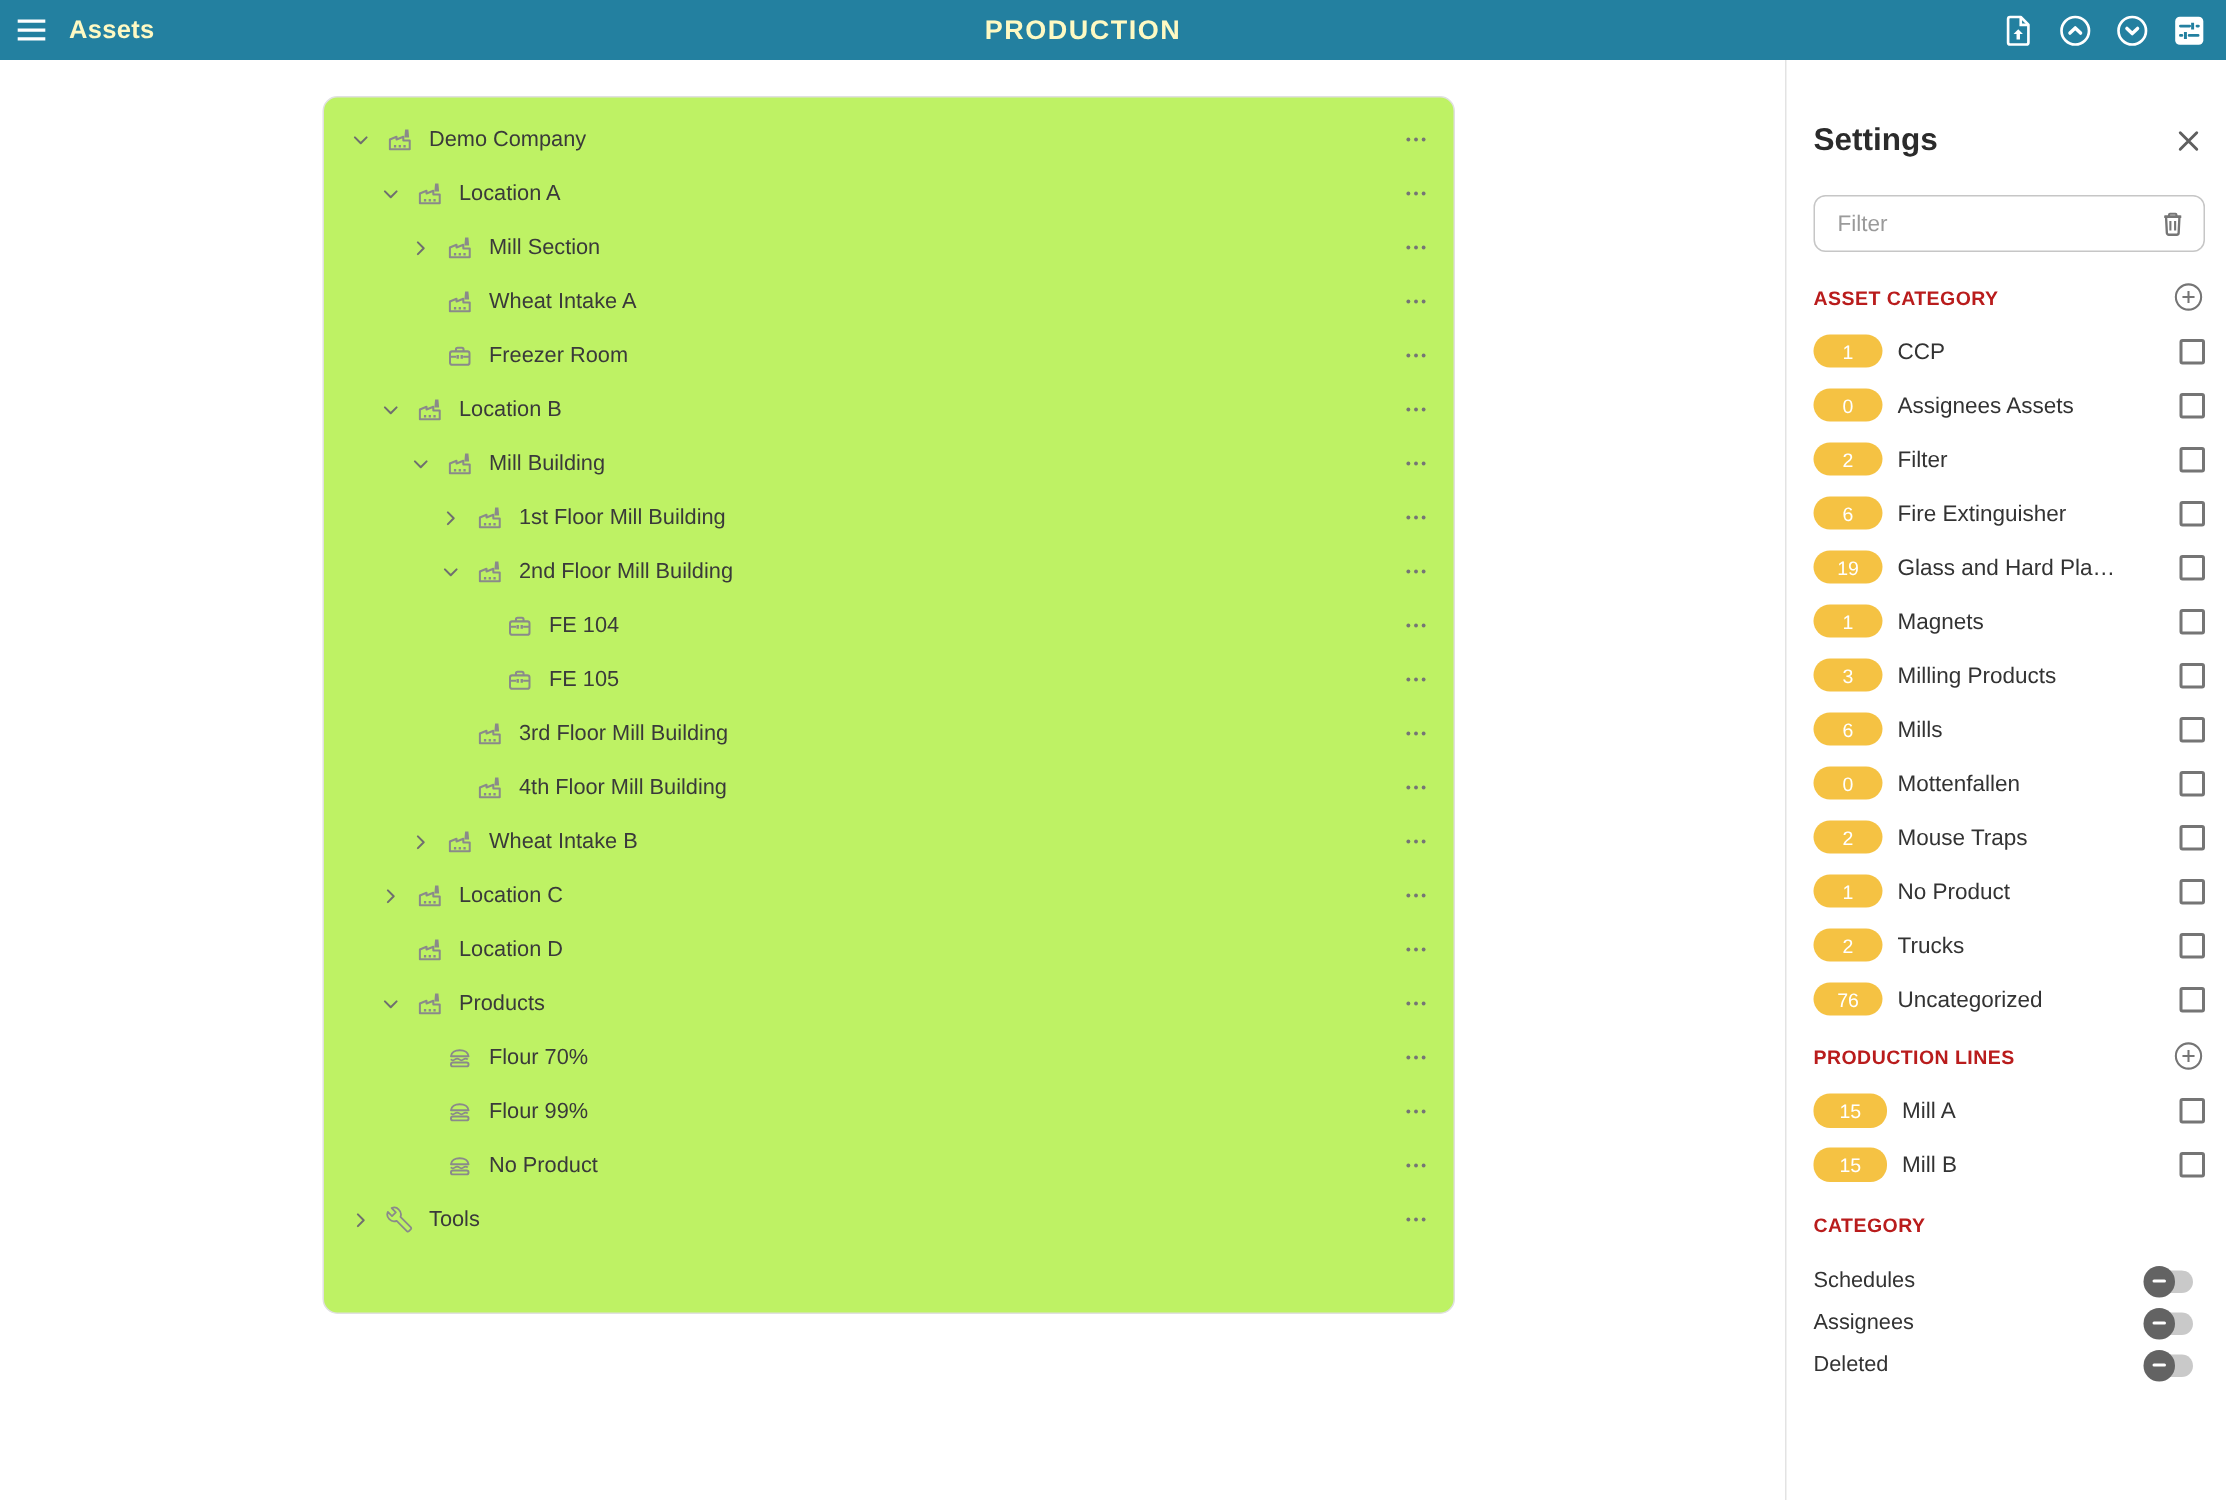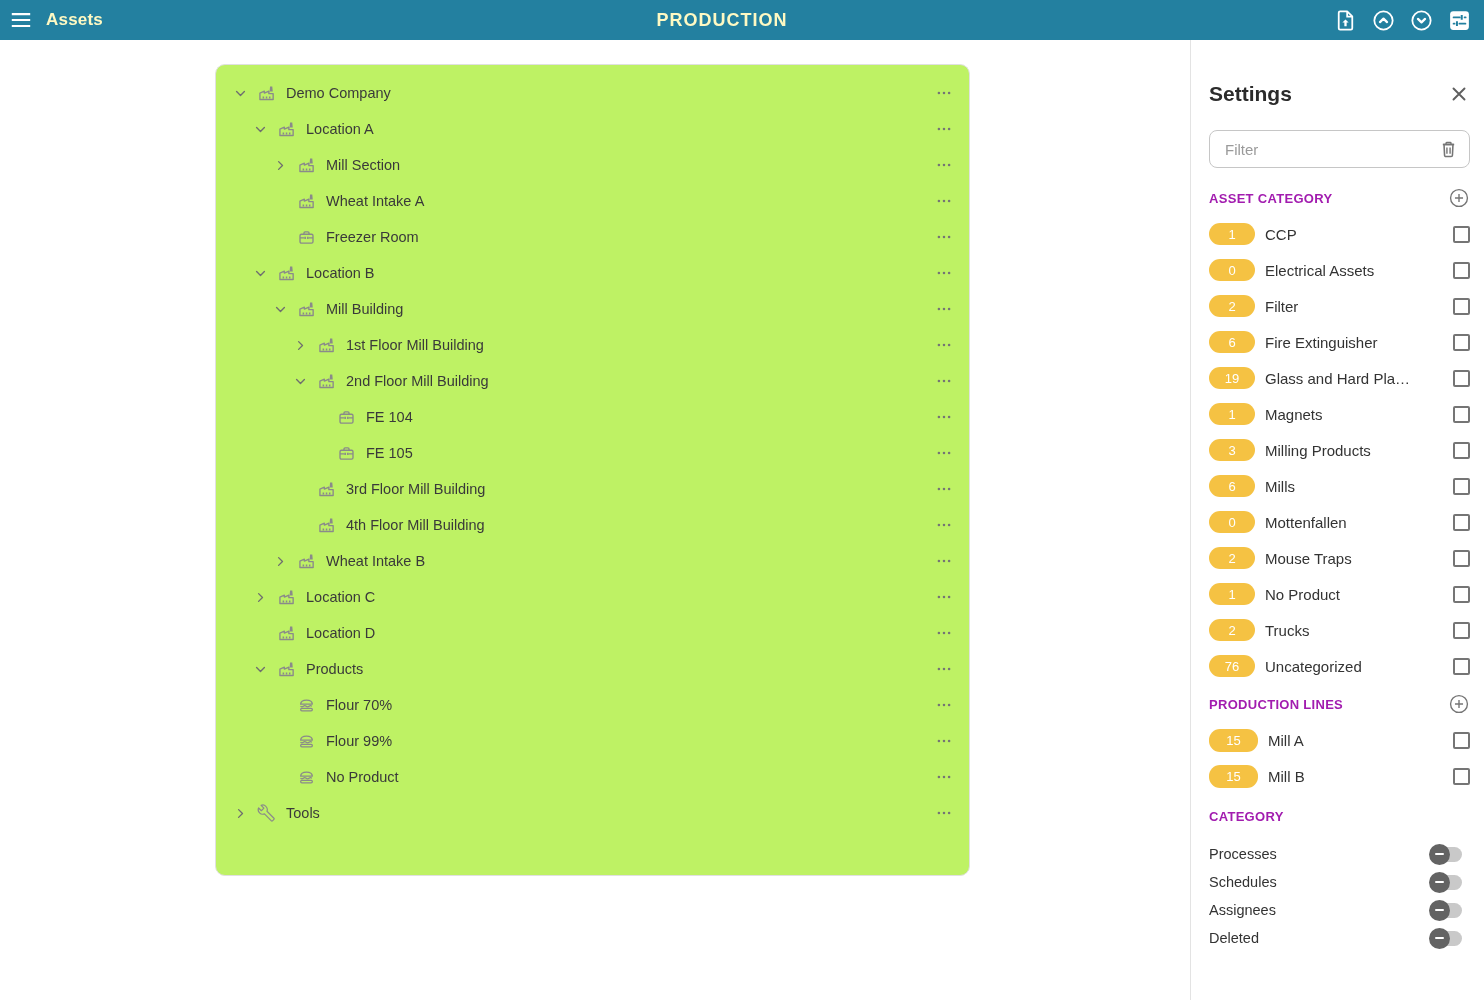--- a/index.html
+++ b/index.html
@@ -35,21 +35,21 @@
   .stitle-row{display:flex;align-items:center;justify-content:space-between;margin-top:26px;}
   .stitle{font-size:21px;font-weight:bold;color:#2b2b2b;}
   .sclose{width:22px;height:22px;color:#5f5f5f;cursor:pointer;}
   .filter-box{margin-top:24px;height:38px;border:1px solid #c6c6c6;border-radius:8px;
     display:flex;align-items:center;padding:0 10px 0 13px;background:#fff;}
   .filter-box input{flex:1;border:none;outline:none;font-size:15px;color:#333;min-width:0;
     font-family:"Liberation Sans",sans-serif;}
   .filter-box input::placeholder{color:#9a9a9a;}
   .ftrash{width:21px;height:21px;color:#757575;cursor:pointer;}
   .shead{margin-top:20px;display:flex;align-items:center;justify-content:space-between;height:20px;}
-  .shead-label{font-size:13px;font-weight:bold;color:#a21caf;letter-spacing:.3px;}
+  .shead-label{font-size:13px;font-weight:bold;color:#b91c1c;letter-spacing:.3px;}
   .splus{width:22px;height:22px;color:#757575;cursor:pointer;}
   .slist{margin-top:8px;}
   .catrow{height:36px;display:flex;align-items:center;}
   .badge{min-width:46px;height:22px;padding:0 6px;border-radius:11px;background:#F5C243;color:#fff;
     font-size:13px;display:flex;align-items:center;justify-content:center;}
   .pbadge{min-width:49px;height:23px;}
   .clabel{margin-left:10px;font-size:15px;color:#333;flex:1;white-space:nowrap;overflow:hidden;text-overflow:ellipsis;}
   .cbox{flex:0 0 17px;width:17px;height:17px;border:2px solid #757575;border-radius:2px;margin-left:6px;cursor:pointer;}
   .dsec{margin-top:14px;}
   .drow{height:28px;display:flex;align-items:center;}
@@ -560,21 +560,21 @@
   </div>
 
   <div class="slist">
     <div class="catrow">
       <span class="badge">1</span>
       <span class="clabel">CCP</span>
       <span class="cbox"></span>
     </div>
     <div class="catrow">
       <span class="badge">0</span>
-      <span class="clabel">Electrical Assets</span>
+      <span class="clabel">Assignees Assets</span>
       <span class="cbox"></span>
     </div>
     <div class="catrow">
       <span class="badge">2</span>
       <span class="clabel">Filter</span>
       <span class="cbox"></span>
     </div>
     <div class="catrow">
       <span class="badge">6</span>
       <span class="clabel">Fire Extinguisher</span>
@@ -648,26 +648,20 @@
       <span class="cbox"></span>
     </div>
   </div>
 
   <div class="shead" style="margin-top:12px;">
     <span class="shead-label">CATEGORY</span>
   </div>
 
   <div class="dsec">
     <div class="drow">
-      <span class="dlabel">Processes</span>
-      <span class="switch">
-          <span class="knob"></span>
-        </span>
-    </div>
-    <div class="drow">
       <span class="dlabel">Schedules</span>
       <span class="switch">
           <span class="knob"></span>
         </span>
     </div>
     <div class="drow">
       <span class="dlabel">Assignees</span>
       <span class="switch">
           <span class="knob"></span>
         </span>

